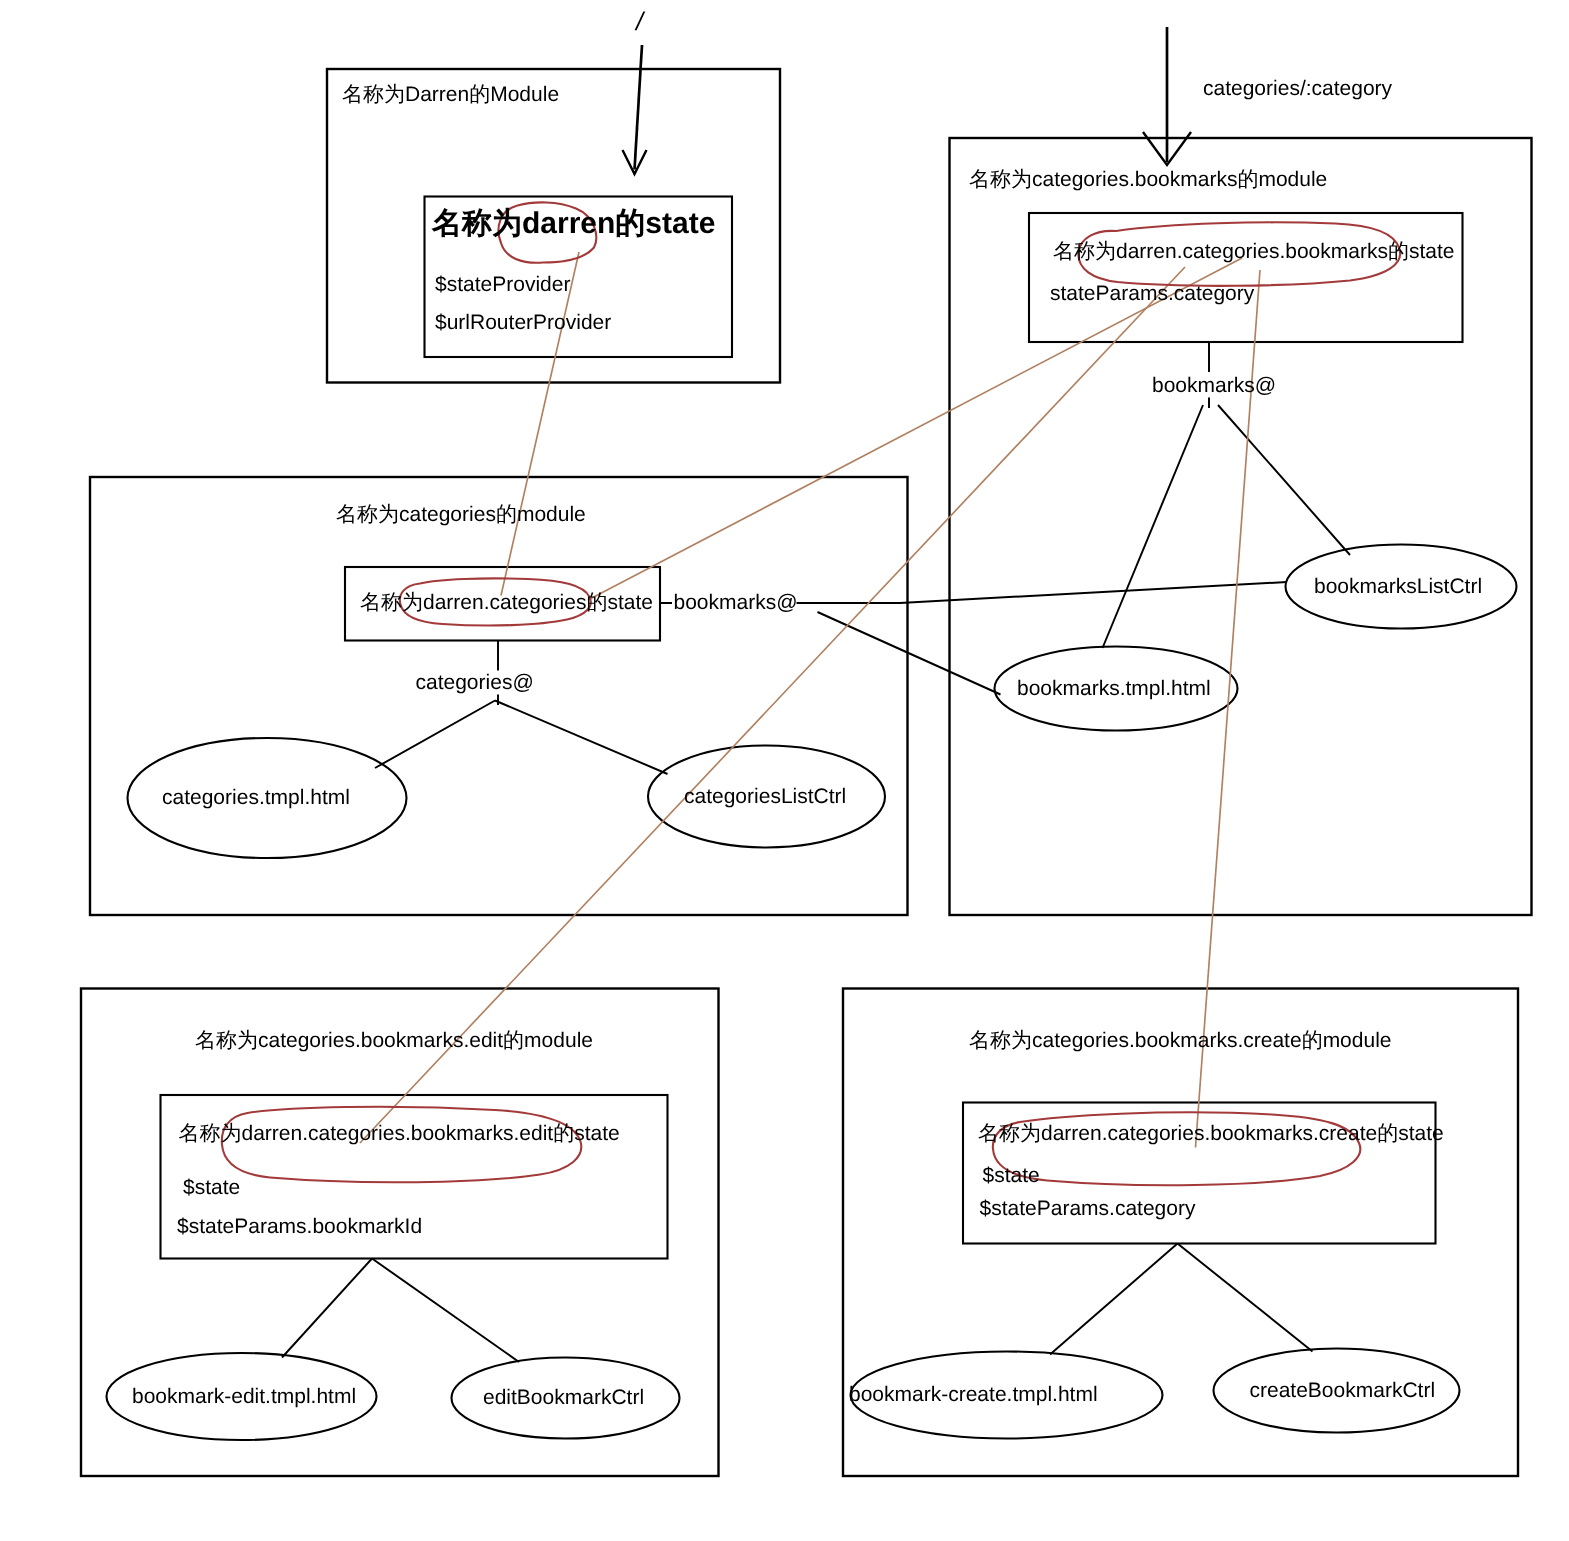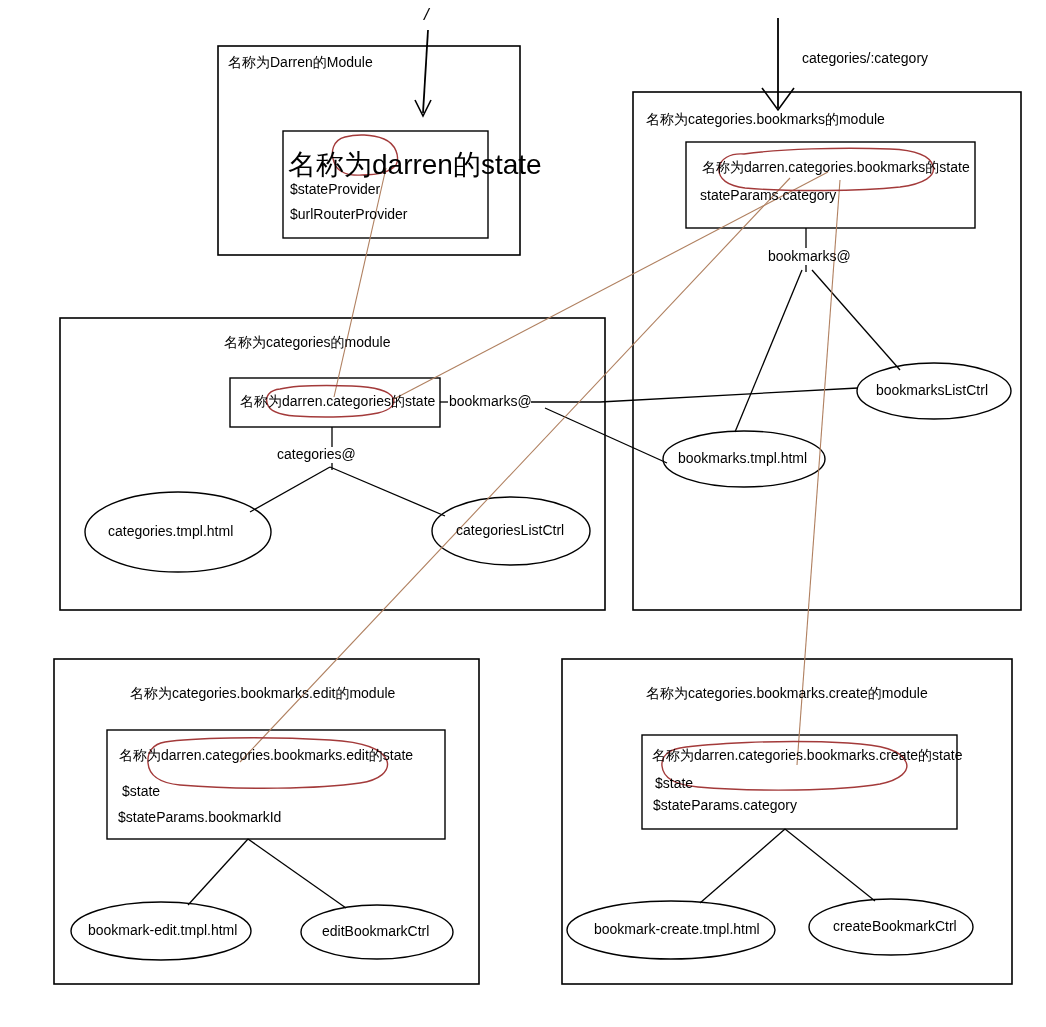--- a/index.html
+++ b/index.html
@@ -24,21 +24,21 @@
     pointer-events: none;
   }
   .lbl {
     position: absolute;
     color: #000000;
     white-space: nowrap;
     line-height: 1.1;
   }
   .module-title { font-size: 14px; }
   .state-name   { font-size: 14px; }
-  .state-name-big { font-size: 28px; font-weight: 400; margin-top: 12px; }
+  .state-name-big { font-size: 20px; font-weight: 700; }
   .state-prop   { font-size: 14px; text-align: right; }
   .edge-label   { font-size: 14px; }
   .route-label  { font-size: 14px; }
   .ellipse-label{ font-size: 14px; }
   .slash-label  { font-size: 17px; font-style: italic; }
 </style>
 </head>
 <body>
 
 <div id="canvas">
@@ -180,16 +180,16 @@
   <div class="lbl state-prop" style="left:118px; top:810px;">$stateParams.bookmarkId</div>
 
   <div class="lbl ellipse-label" style="left:88px; top:923px;">bookmark-edit.tmpl.html</div>
   <div class="lbl ellipse-label" style="left:322px; top:924px;">editBookmarkCtrl</div>
 
   <div class="lbl state-name" style="left:652px; top:748px;">名称为darren.categories.bookmarks.create的state</div>
   <div class="lbl module-title" style="left:646px; top:686px;">名称为categories.bookmarks.create的module</div>
   <div class="lbl state-prop" style="left:655px; top:776px;">$state</div>
   <div class="lbl state-prop" style="left:653px; top:798px;">$stateParams.category</div>
 
-  <div class="lbl ellipse-label" style="left:594px; top:922px;">bookmark-create.tmpl.html</div>
+  <div class="lbl ellipse-label" style="left:566px; top:922px;">bookmark-create.tmpl.html</div>
   <div class="lbl ellipse-label" style="left:833px; top:919px;">createBookmarkCtrl</div>
 
 </div>
 
 </body></html>

